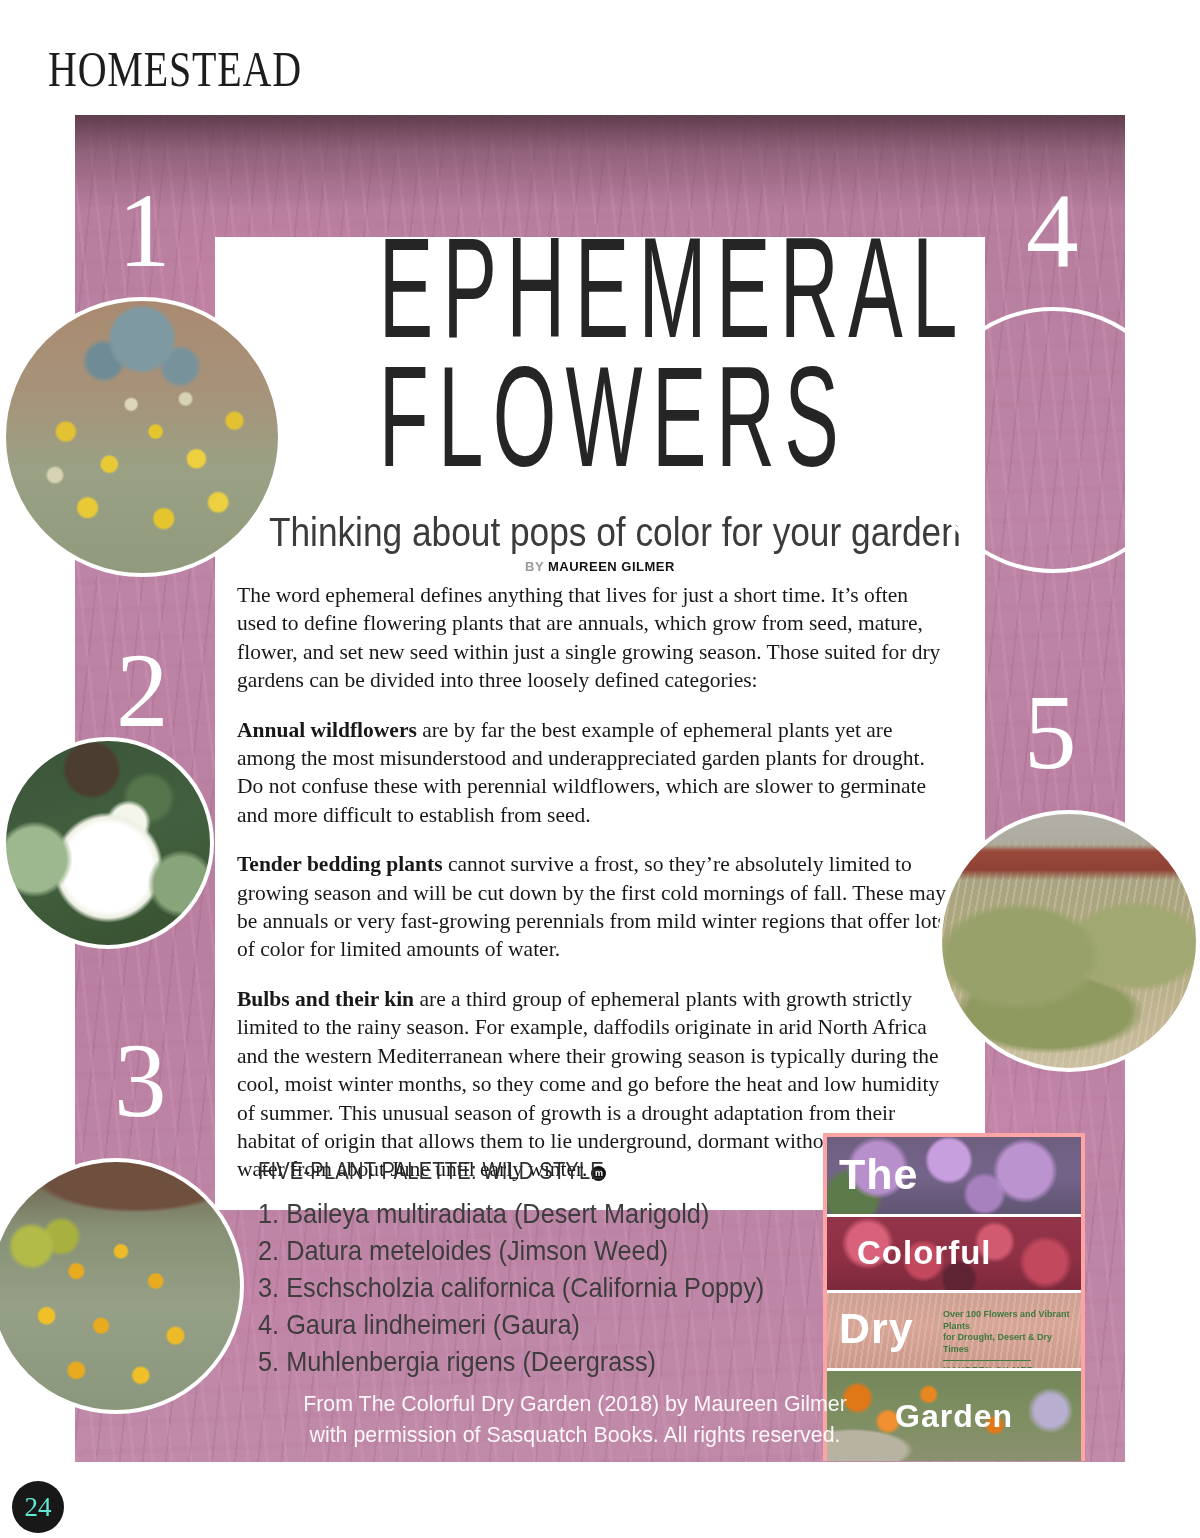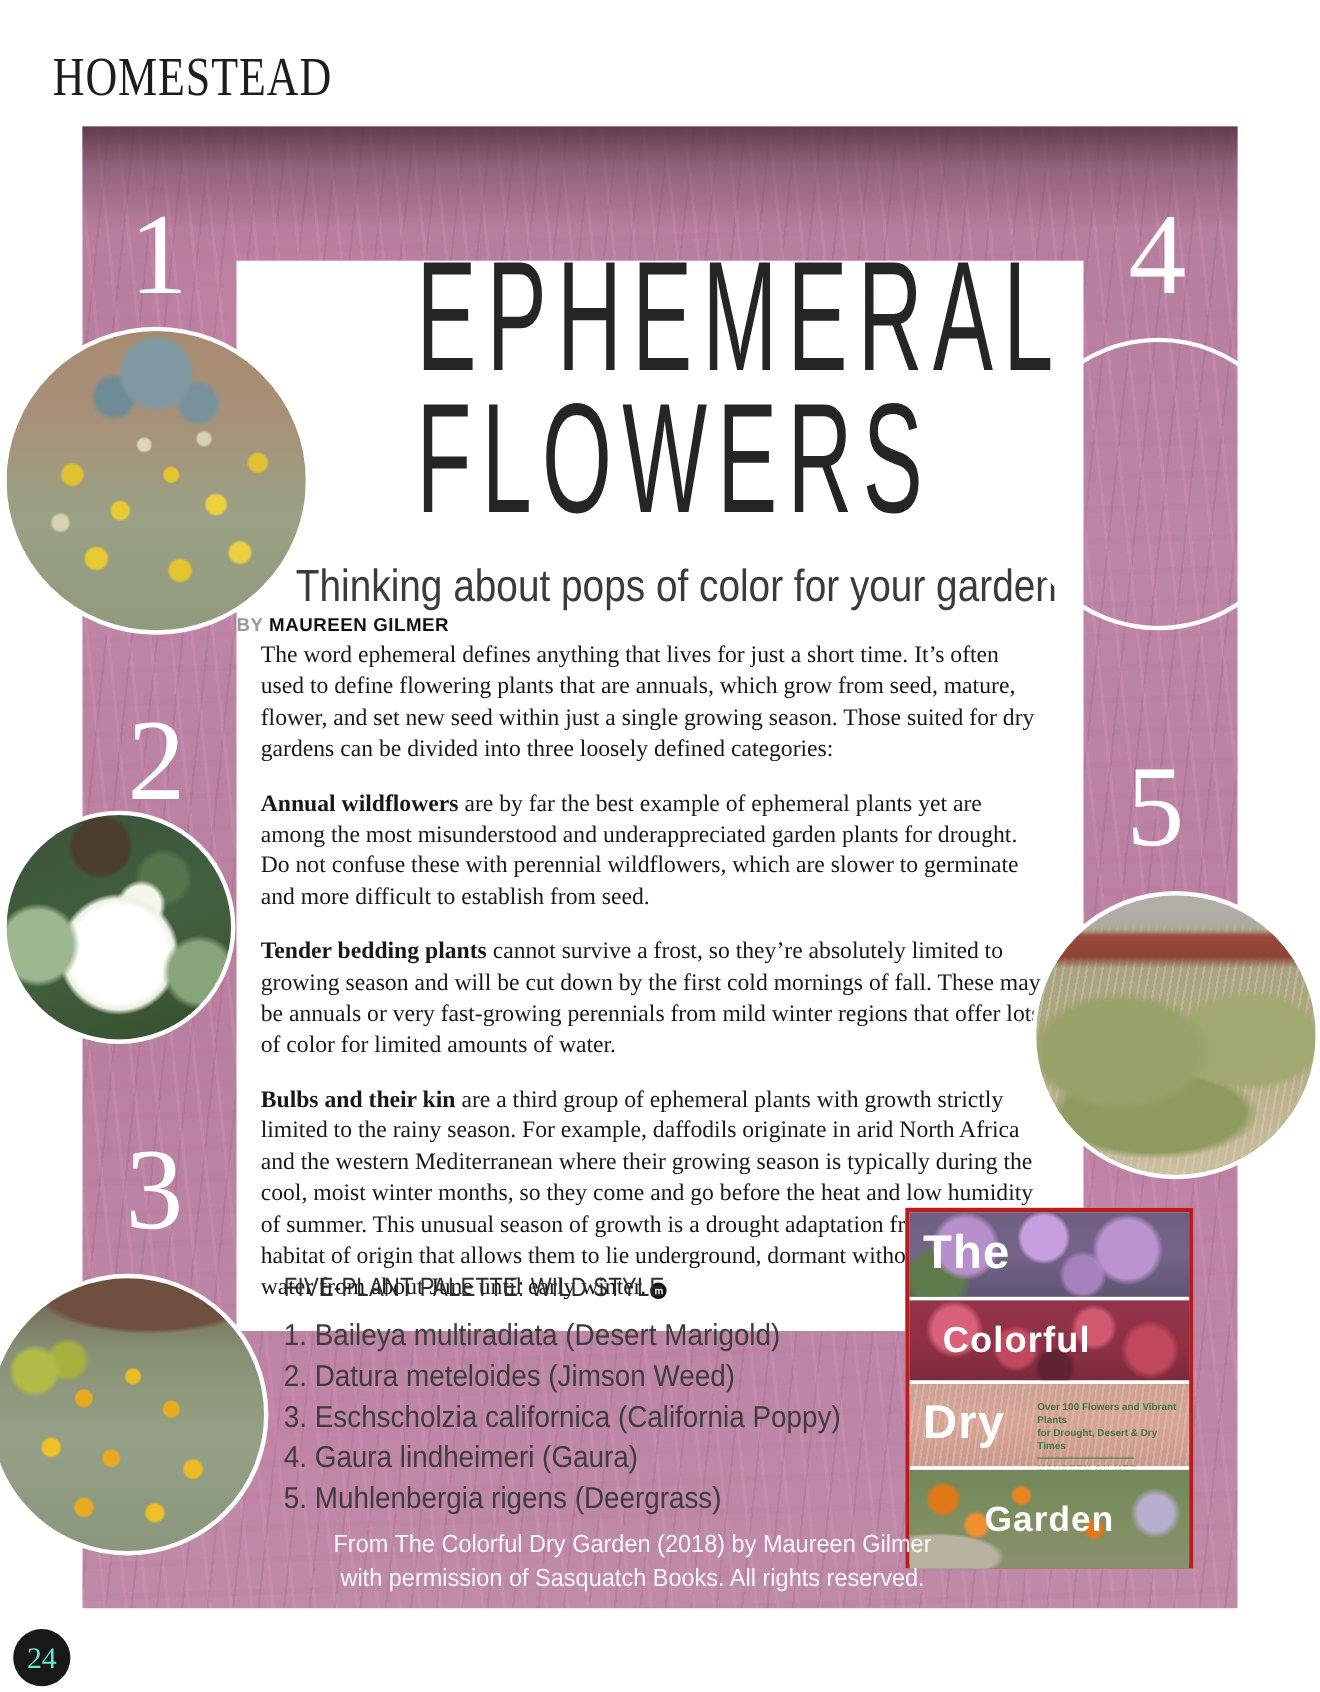--- a/index.html
+++ b/index.html
@@ -39,22 +39,22 @@
     display:block;font-size:142px;line-height:129px;font-weight:normal;
     letter-spacing:0.115em;transform:scaleX(0.575);transform-origin:center top;
     white-space:nowrap;
   }
   .subtitle{
     position:absolute;left:0;top:272px;width:100%;text-align:center;
     font-size:41px;color:#3b3b3b;transform:scaleX(0.86);transform-origin:center top;
     white-space:nowrap;
   }
   .byline{
-    position:absolute;left:0;top:322px;width:100%;text-align:left;
-    font-size:17px;font-weight:bold;color:#111;letter-spacing:0.5px;
+    position:absolute;left:0;top:322px;width:100%;text-align:center;
+    font-size:13px;font-weight:bold;color:#111;letter-spacing:0.5px;
   }
   .byline .by{color:#9a9a9a;font-weight:bold;}
   .bodycopy{
     position:absolute;left:22px;top:344px;width:712px;
     font-family:"Liberation Serif",serif;font-size:21.5px;line-height:28.4px;color:#181818;
   }
   .bodycopy p{margin:0 0 21px 0;}
   .endmark{
     display:inline-block;width:15px;height:15px;border-radius:50%;background:#111;
     color:#fff;font-family:"Liberation Sans",sans-serif;font-size:9px;font-weight:bold;
@@ -132,22 +132,22 @@
     background:
       linear-gradient(180deg,#b3b1a7 0%, #aeaca2 10%, rgba(0,0,0,0) 15%),
       linear-gradient(180deg, rgba(0,0,0,0) 12%, #99493a 14%, #8f4336 22%, rgba(0,0,0,0) 26%),
       radial-gradient(ellipse 40% 26% at 30% 56%, #97a169 0 70%, rgba(0,0,0,0) 82%),
       radial-gradient(ellipse 34% 22% at 76% 52%, #a2a871 0 70%, rgba(0,0,0,0) 82%),
       radial-gradient(ellipse 46% 20% at 42% 78%, #8f9a60 0 70%, rgba(0,0,0,0) 82%),
       repeating-linear-gradient(100deg, rgba(222,214,176,0.35) 0 2px, rgba(0,0,0,0) 2px 7px),
       linear-gradient(180deg,#a8a383 24%, #b0a87e 52%, #c0b494 78%, #cbbfa2 100%);}
   
   .book{
-    position:absolute;left:823px;top:1098px;width:262px;height:328px;
-    background:#ffffff;border:4px solid #b91c1c;box-sizing:border-box;
+    position:absolute;left:823px;top:1133px;width:262px;height:328px;
+    background:#ffffff;border:4px solid #fca5a5;box-sizing:border-box;
   }
   .band{position:relative;width:100%;}
   .band+.band{border-top:3px solid #ffffff;}
   .band-word{
     position:absolute;color:#ffffff;font-weight:bold;letter-spacing:1px;
     font-size:43px;line-height:43px;
   }
   .band1{height:77px;
     background:
       radial-gradient(circle at 20% 40%, #b78fcb 0 12%, rgba(0,0,0,0) 15%),

